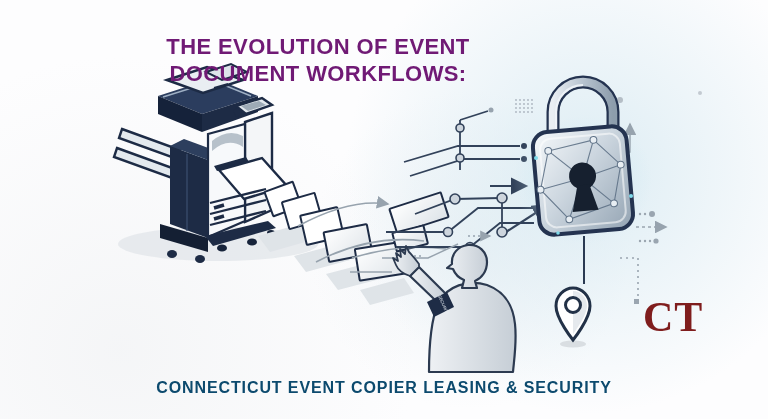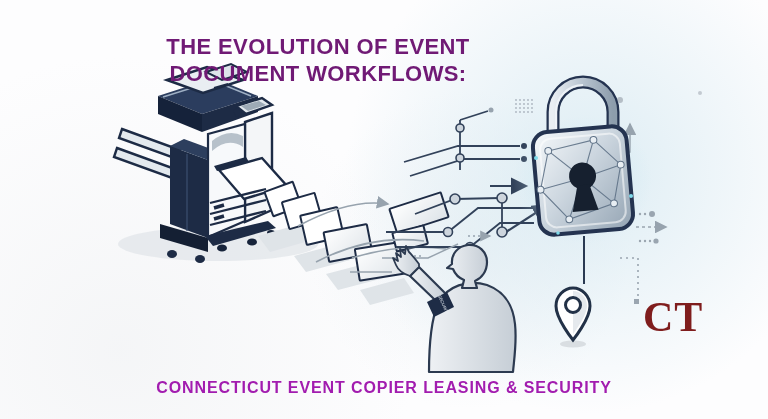--- a/index.html
+++ b/index.html
@@ -14,21 +14,21 @@
       radial-gradient(circle at 470px 250px, rgba(222,232,238,.45) 0%, rgba(222,232,238,0) 30%),
       radial-gradient(circle at 120px 350px, rgba(236,238,240,.5) 0%, rgba(236,238,240,0) 40%);
   }
   .artwork{position:absolute;left:0;top:0;}
   .title{
     position:absolute;left:0;top:33px;width:636px;text-align:center;
     color:#701a75;font-weight:700;font-size:22px;line-height:27px;letter-spacing:.4px;
   }
   .caption{
     position:absolute;left:0;top:379px;width:768px;text-align:center;
-    color:#a21caf;font-weight:700;font-size:16px;letter-spacing:.9px;
+    color:#0c4a6e;font-weight:700;font-size:16px;letter-spacing:.9px;
   }
   .ct-label{
     position:absolute;left:595px;top:296px;
     font-family:"Liberation Serif",serif;font-weight:700;font-size:42px;
     color:#7f1d1d;letter-spacing:1px;line-height:1;margin-left:48px;
   }
 </style>
 </head>
 <body>
 

